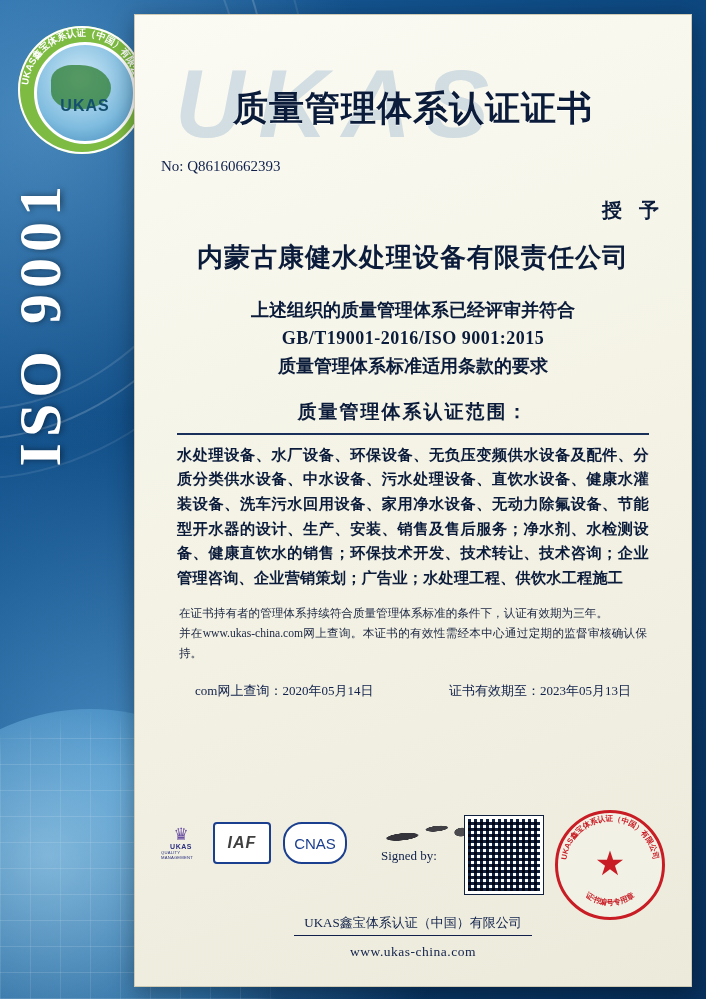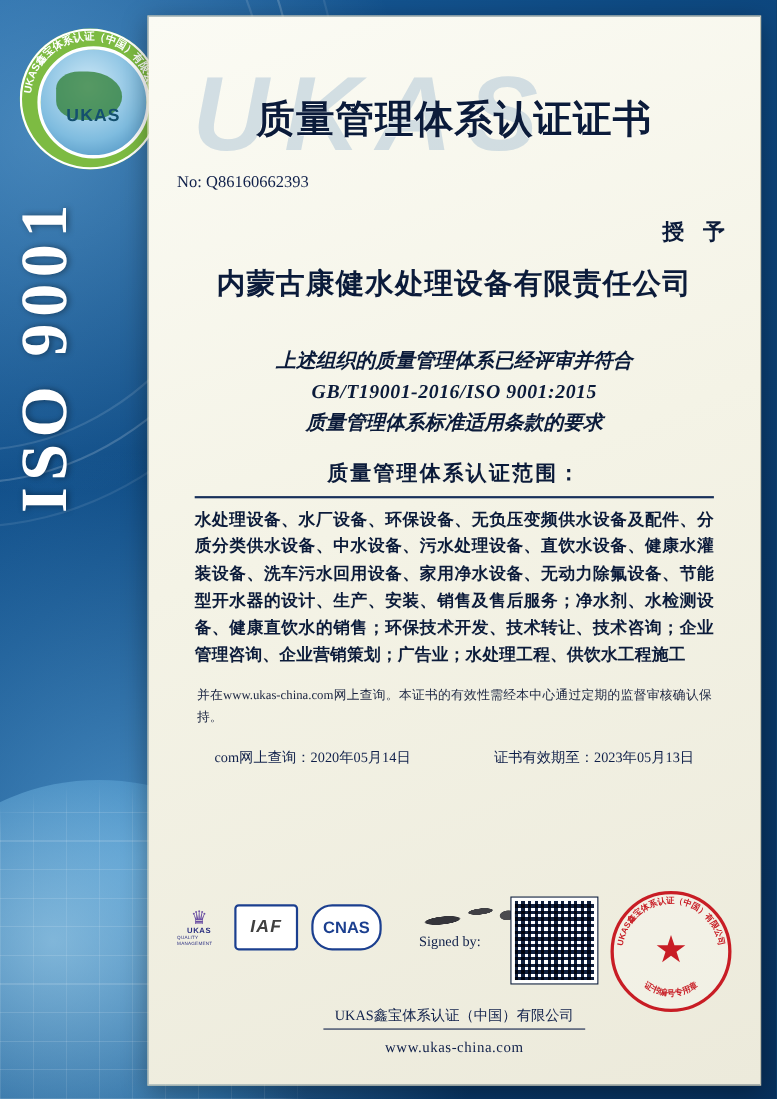--- a/index.html
+++ b/index.html
@@ -130,23 +130,22 @@
     margin-top:16px;
     letter-spacing:1px;
   }
   .address{
     text-align:center;
     font-size:13px;color:#1a2440;
     margin-top:12px;
   }
   .conform{
     text-align:center;
-    margin-top:40px;
+    margin-top:22px;
     color:#0b1b3a;
-    font-style:italic;
   }
   .conform div{font-size:18px;font-weight:bold;line-height:1.55;}
   .conform .std{font-weight:bold;letter-spacing:.5px;}
   .scope-title{
     text-align:center;
     font-size:19px;font-weight:bold;color:#0b1b3a;
     margin-top:18px;
     letter-spacing:2px;
   }
   .rule{
@@ -186,21 +185,21 @@
   .ukas-mini2{font-size:4.2px;letter-spacing:.2px;}
   .iaf{
     width:54px;height:38px;border:2px solid #1b3f8f;border-radius:4px;
     display:flex;align-items:center;justify-content:center;
     background:#fff;color:#404040;font-family:"Liberation Sans",sans-serif;
     font-weight:bold;font-size:16px;letter-spacing:1px;font-style:italic;
   }
   .cnas{
     width:60px;height:38px;border-radius:19px;border:2px solid #1b3f8f;background:#fff;
     display:flex;align-items:center;justify-content:center;
-    color:#1b3f8f;font-family:"Liberation Sans",sans-serif;font-weight:bold;font-size:15px;
+    color:#1b3f8f;font-family:"Liberation Sans",sans-serif;font-weight:normal;font-size:15px;
   }
   .sign{
     margin-left:6px;position:relative;width:120px;height:50px;
   }
   .sign-scribble{
     position:absolute;left:4px;top:0;width:110px;height:30px;
     background:
       radial-gradient(ellipse 40px 9px at 30% 55%, rgba(20,20,30,.85) 0 38%, transparent 42%),
       radial-gradient(ellipse 28px 7px at 62% 40%, rgba(20,20,30,.8) 0 38%, transparent 42%),
       radial-gradient(ellipse 18px 11px at 84% 60%, rgba(20,20,30,.75) 0 38%, transparent 42%);
@@ -284,20 +283,21 @@
         <div>上述组织的质量管理体系已经评审并符合</div>
         <div class="std">GB/T19001-2016/ISO 9001:2015</div>
         <div>质量管理体系标准适用条款的要求</div>
       </div>
 
       <div class="scope-title">质量管理体系认证范围：</div>
       <div class="rule"></div>
       <div class="scope-body">水处理设备、水厂设备、环保设备、无负压变频供水设备及配件、分质分类供水设备、中水设备、污水处理设备、直饮水设备、健康水灌装设备、洗车污水回用设备、家用净水设备、无动力除氟设备、节能型开水器的设计、生产、安装、销售及售后服务；净水剂、水检测设备、健康直饮水的销售；环保技术开发、技术转让、技术咨询；企业管理咨询、企业营销策划；广告业；水处理工程、供饮水工程施工</div>
 
       <div class="note">
+        <div>在证书持有者的管理体系持续符合质量管理体系标准的条件下，认证有效期为三年。</div>
         <div>并在www.ukas-china.com网上查询。本证书的有效性需经本中心通过定期的监督审核确认保持。</div>
       </div>
 
       <div class="dates">
         <span>com网上查询：2020年05月14日</span>
         <span>证书有效期至：2023年05月13日</span>
       </div>
 
       <div class="logos">
         <div class="logo-row">

